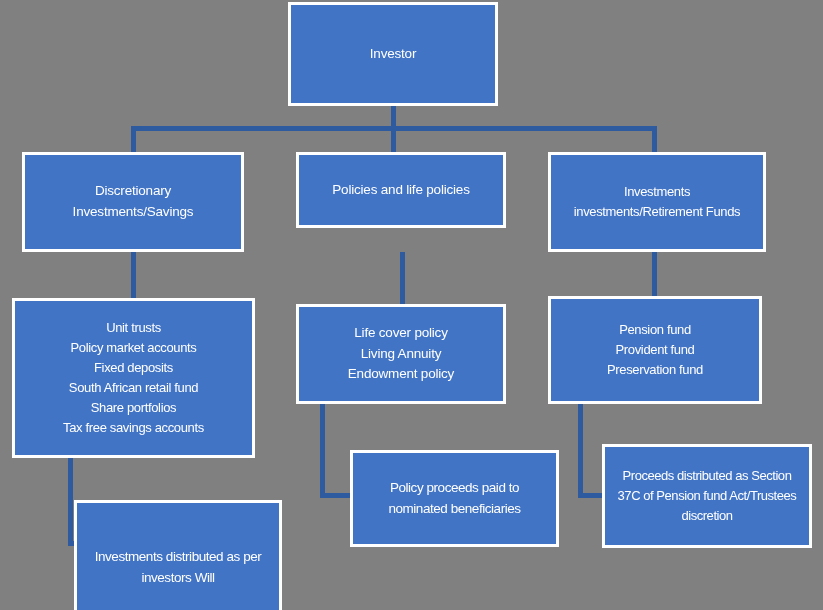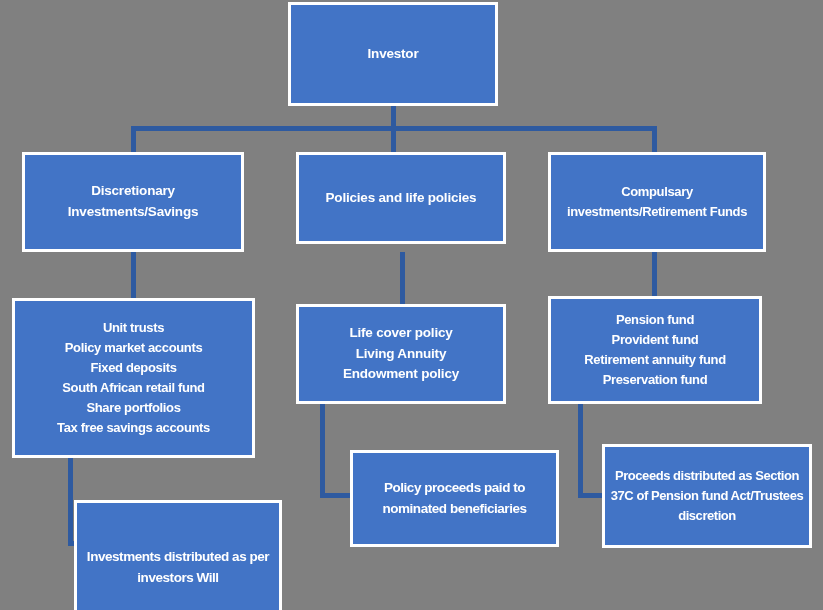--- a/index.html
+++ b/index.html
@@ -7,21 +7,20 @@
     padding: 0;
     background: #808080;
   }
   #canvas {
     position: relative;
     width: 823px;
     height: 610px;
     background: #808080;
     overflow: hidden;
     font-family: "Liberation Sans", sans-serif;
-    font-weight: bold;
   }
   .node {
     position: absolute;
     background: #4274C6;
     border: 3px solid #FFFFFF;
     box-sizing: border-box;
     display: flex;
     flex-direction: column;
     align-items: center;
     justify-content: center;
@@ -79,26 +78,26 @@
 
   <div class="node" style="left:288px; top:2px; width:210px; height:104px;">
     <span class="line">Investor</span>
   </div>
 
   <div class="node" style="left:22px; top:152px; width:222px; height:100px;">
     <span class="line">Discretionary</span>
     <span class="line">Investments/Savings</span>
   </div>
 
-  <div class="node" style="left:296px; top:152px; width:210px; height:92px;">
+  <div class="node" style="left:296px; top:152px; width:210px; height:76px;">
     <span class="line">Policies and life policies</span>
   </div>
 
   <div class="node compact" style="left:548px; top:152px; width:218px; height:100px;">
-    <span class="line">Compulsary</span>
+    <span class="line">Investments</span>
     <span class="line">investments/Retirement Funds</span>
   </div>
 
   <div class="node compact" style="left:12px; top:298px; width:243px; height:160px;">
     <span class="line">Unit trusts</span>
     <span class="line">Policy market accounts</span>
     <span class="line">Fixed deposits</span>
     <span class="line">South African retail fund</span>
     <span class="line">Share portfolios</span>
     <span class="line">Tax free savings accounts</span>
@@ -106,21 +105,20 @@
 
   <div class="node" style="left:296px; top:304px; width:210px; height:100px;">
     <span class="line">Life cover policy</span>
     <span class="line">Living Annuity</span>
     <span class="line">Endowment policy</span>
   </div>
 
   <div class="node compact" style="left:548px; top:296px; width:214px; height:108px;">
     <span class="line">Pension fund</span>
     <span class="line">Provident fund</span>
-    <span class="line">Retirement annuity fund</span>
     <span class="line">Preservation fund</span>
   </div>
 
   <div class="node tight" style="left:74px; top:500px; width:208px; height:136px;">
     <span class="line">Investments distributed as per</span>
     <span class="line">investors Will</span>
   </div>
 
   <div class="node tight" style="left:350px; top:450px; width:209px; height:97px;align-items:center;">
     <span class="line">Policy proceeds paid to</span>

